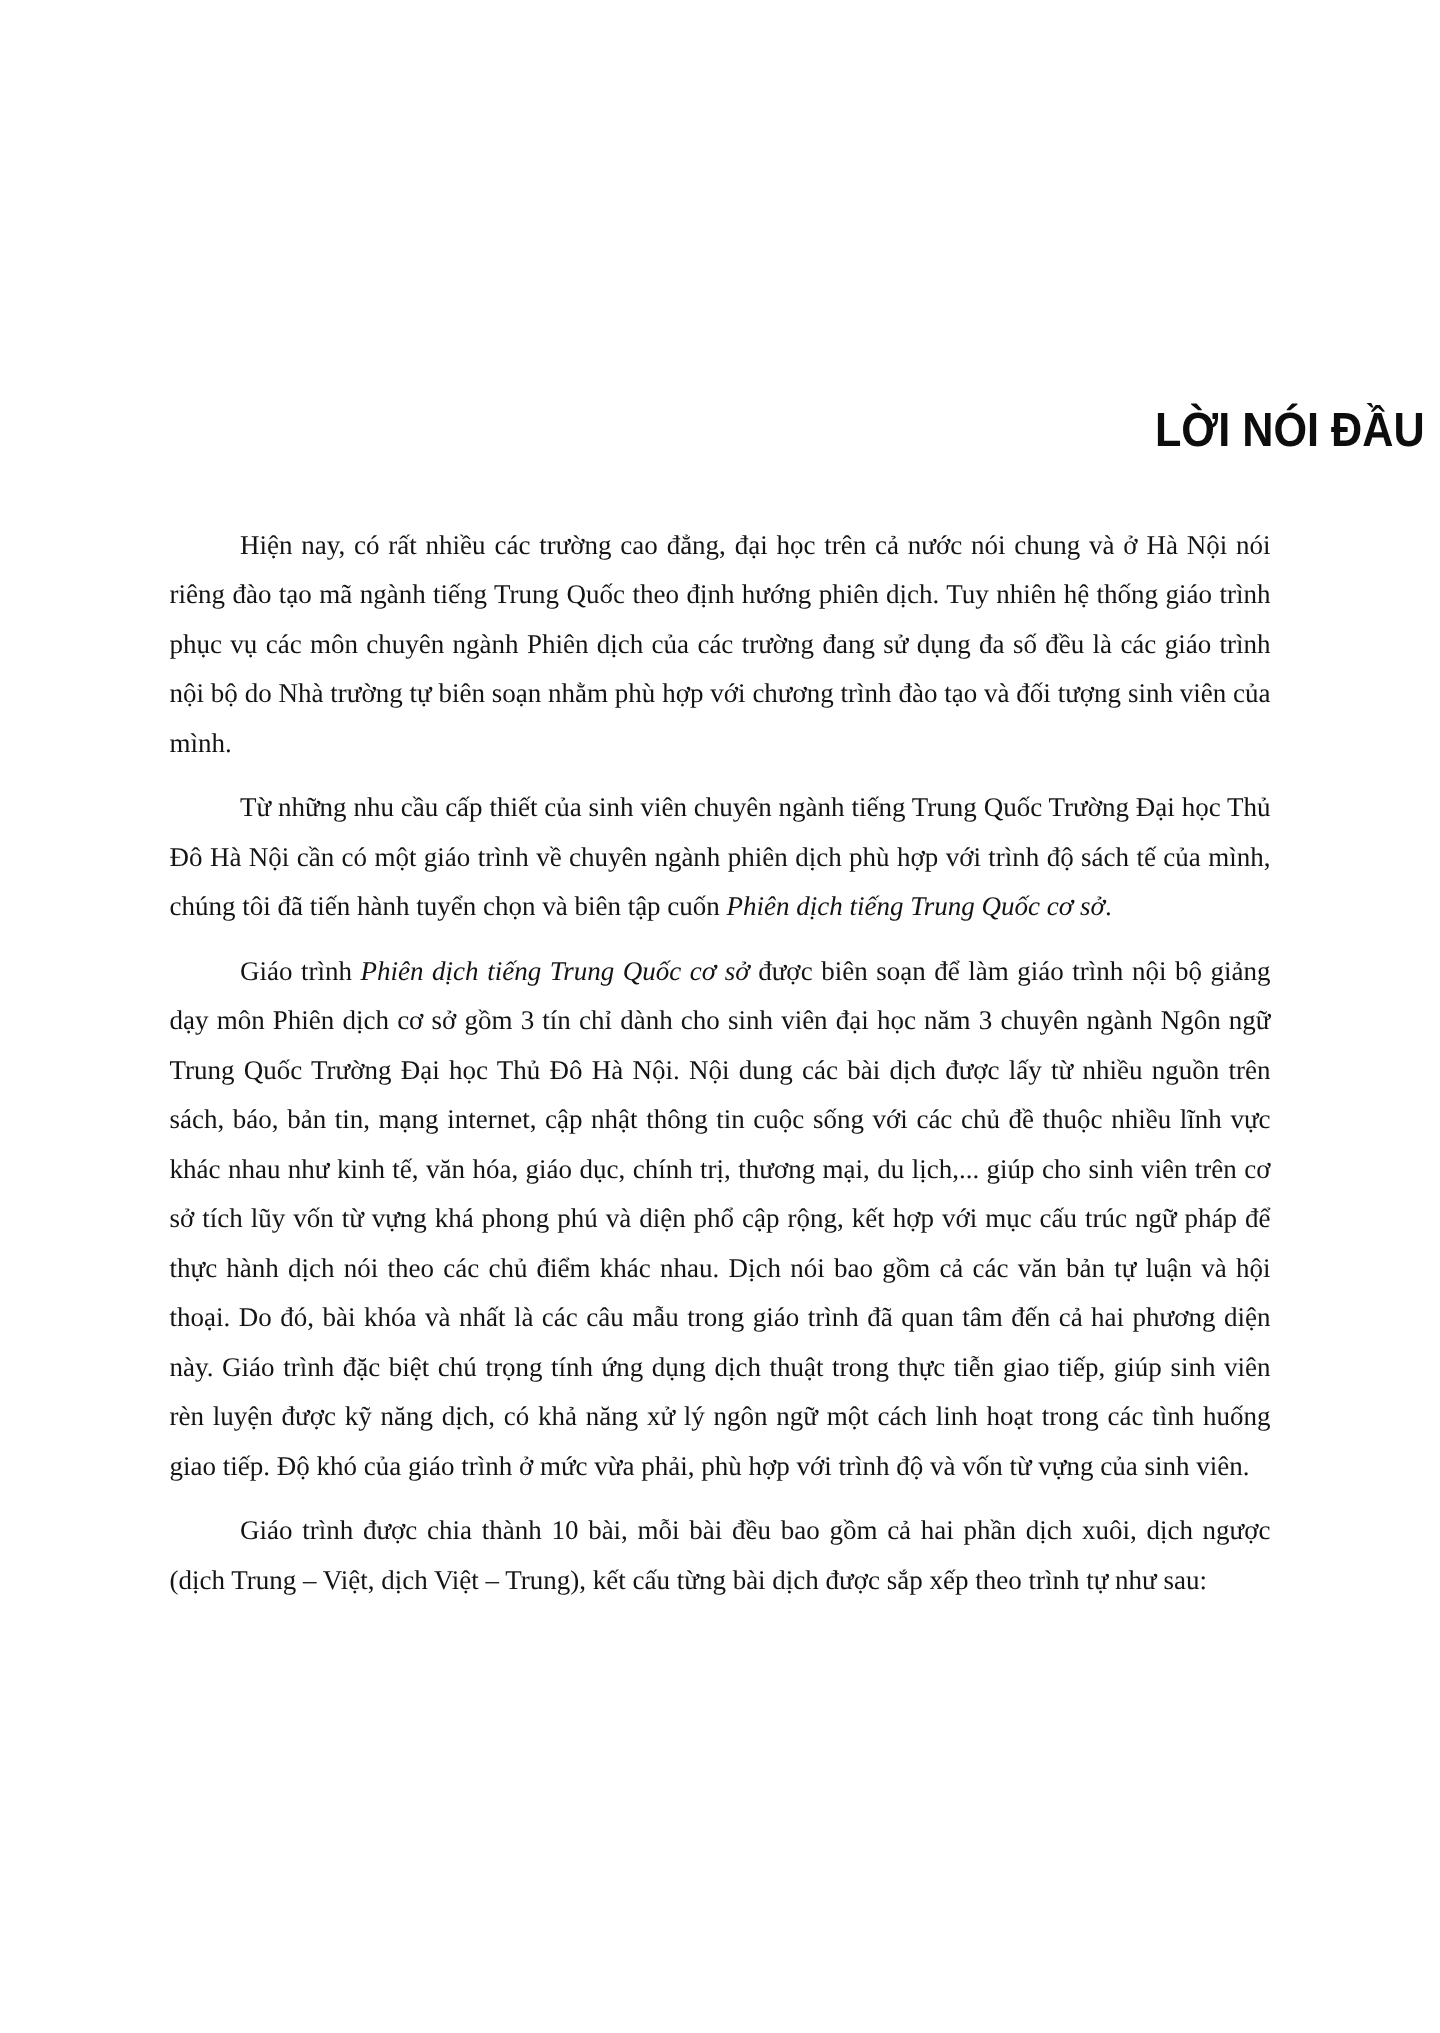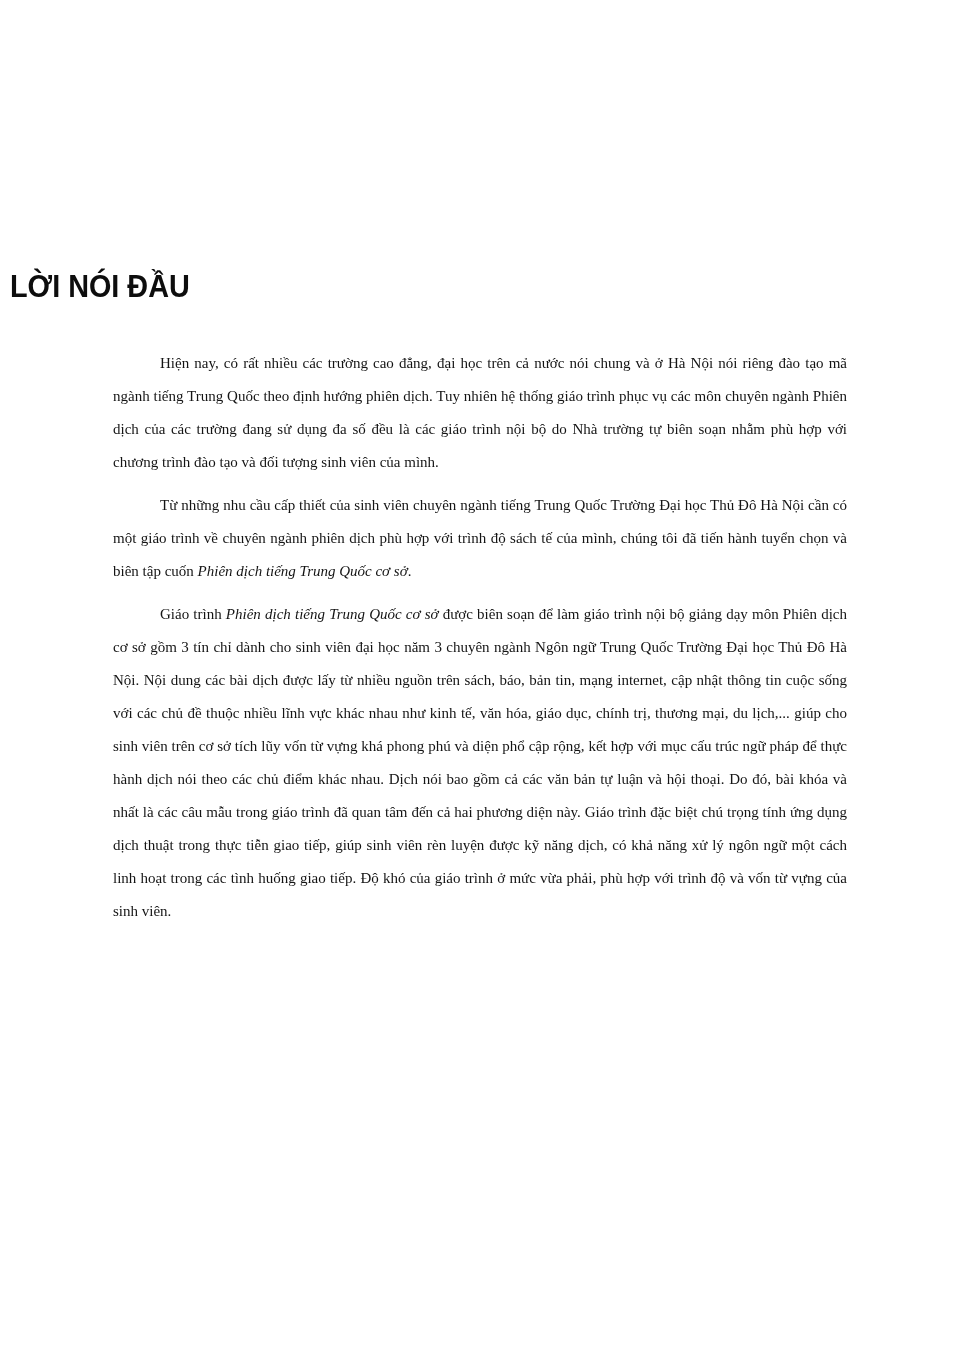--- a/index.html
+++ b/index.html
@@ -12,38 +12,38 @@
     width: 960px;
     height: 1355px;
     background: #ffffff;
     box-sizing: border-box;
     padding-top: 268px;
     overflow: hidden;
     color: #141414;
     font-family: "Liberation Serif", "DejaVu Serif", serif;
   }
   .title-wrap {
-    text-align: left;
+    text-align: right;
     margin: 0;
     line-height: 36px;
   }
   .title-inner {
     display: inline-block;
     font-family: "Liberation Sans", "DejaVu Sans", sans-serif;
     font-weight: bold;
     font-size: 32px;
     letter-spacing: 0px;
     transform: scaleX(0.9);
     transform-origin: center;
     white-space: nowrap;
     color: #0d0d0d;
   }
   .body-text {
     margin: 43px 113px 0 113px;
-    font-size: 15px;
+    font-size: 18px;
     line-height: 33px;
     text-align: justify;
     text-justify: inter-word;
   }
   .para {
     margin: 0 0 10px 0;
     text-indent: 47px;
   }
   .para:last-child {
     margin-bottom: 0;
@@ -67,15 +67,18 @@
     </p>
 
     <p class="para">
       <span>Từ những nhu cầu cấp thiết của sinh viên chuyên ngành tiếng Trung Quốc Trường Đại học Thủ Đô Hà Nội cần có một giáo trình về chuyên ngành phiên dịch phù hợp với trình độ sách tế của mình, chúng tôi đã tiến hành tuyển chọn và biên tập cuốn </span><em class="book-title">Phiên dịch tiếng Trung Quốc cơ sở</em><span>.</span>
     </p>
 
     <p class="para">
       <span>Giáo trình </span><em class="book-title">Phiên dịch tiếng Trung Quốc cơ sở</em><span> được biên soạn để làm giáo trình nội bộ giảng dạy môn Phiên dịch cơ sở gồm 3 tín chỉ dành cho sinh viên đại học năm 3 chuyên ngành Ngôn ngữ Trung Quốc Trường Đại học Thủ Đô Hà Nội. Nội dung các bài dịch được lấy từ nhiều nguồn trên sách, báo, bản tin, mạng internet, cập nhật thông tin cuộc sống với các chủ đề thuộc nhiều lĩnh vực khác nhau như kinh tế, văn hóa, giáo dục, chính trị, thương mại, du lịch,... giúp cho sinh viên trên cơ sở tích lũy vốn từ vựng khá phong phú và diện phổ cập rộng, kết hợp với mục cấu trúc ngữ pháp để thực hành dịch nói theo các chủ điểm khác nhau. Dịch nói bao gồm cả các văn bản tự luận và hội thoại. Do đó, bài khóa và nhất là các câu mẫu trong giáo trình đã quan tâm đến cả hai phương diện này. Giáo trình đặc biệt chú trọng tính ứng dụng dịch thuật trong thực tiễn giao tiếp, giúp sinh viên rèn luyện được kỹ năng dịch, có khả năng xử lý ngôn ngữ một cách linh hoạt trong các tình huống giao tiếp. Độ khó của giáo trình ở mức vừa phải, phù hợp với trình độ và vốn từ vựng của sinh viên.</span>
     </p>
 
+    <p class="para">
+      <span>Giáo trình được chia thành 10 bài, mỗi bài đều bao gồm cả hai phần dịch xuôi, dịch ngược (dịch Trung – Việt, dịch Việt – Trung), kết cấu từng bài dịch được sắp xếp theo trình tự như sau:</span>
+    </p>
 
   </div>
 </div>
 
 </body></html>

